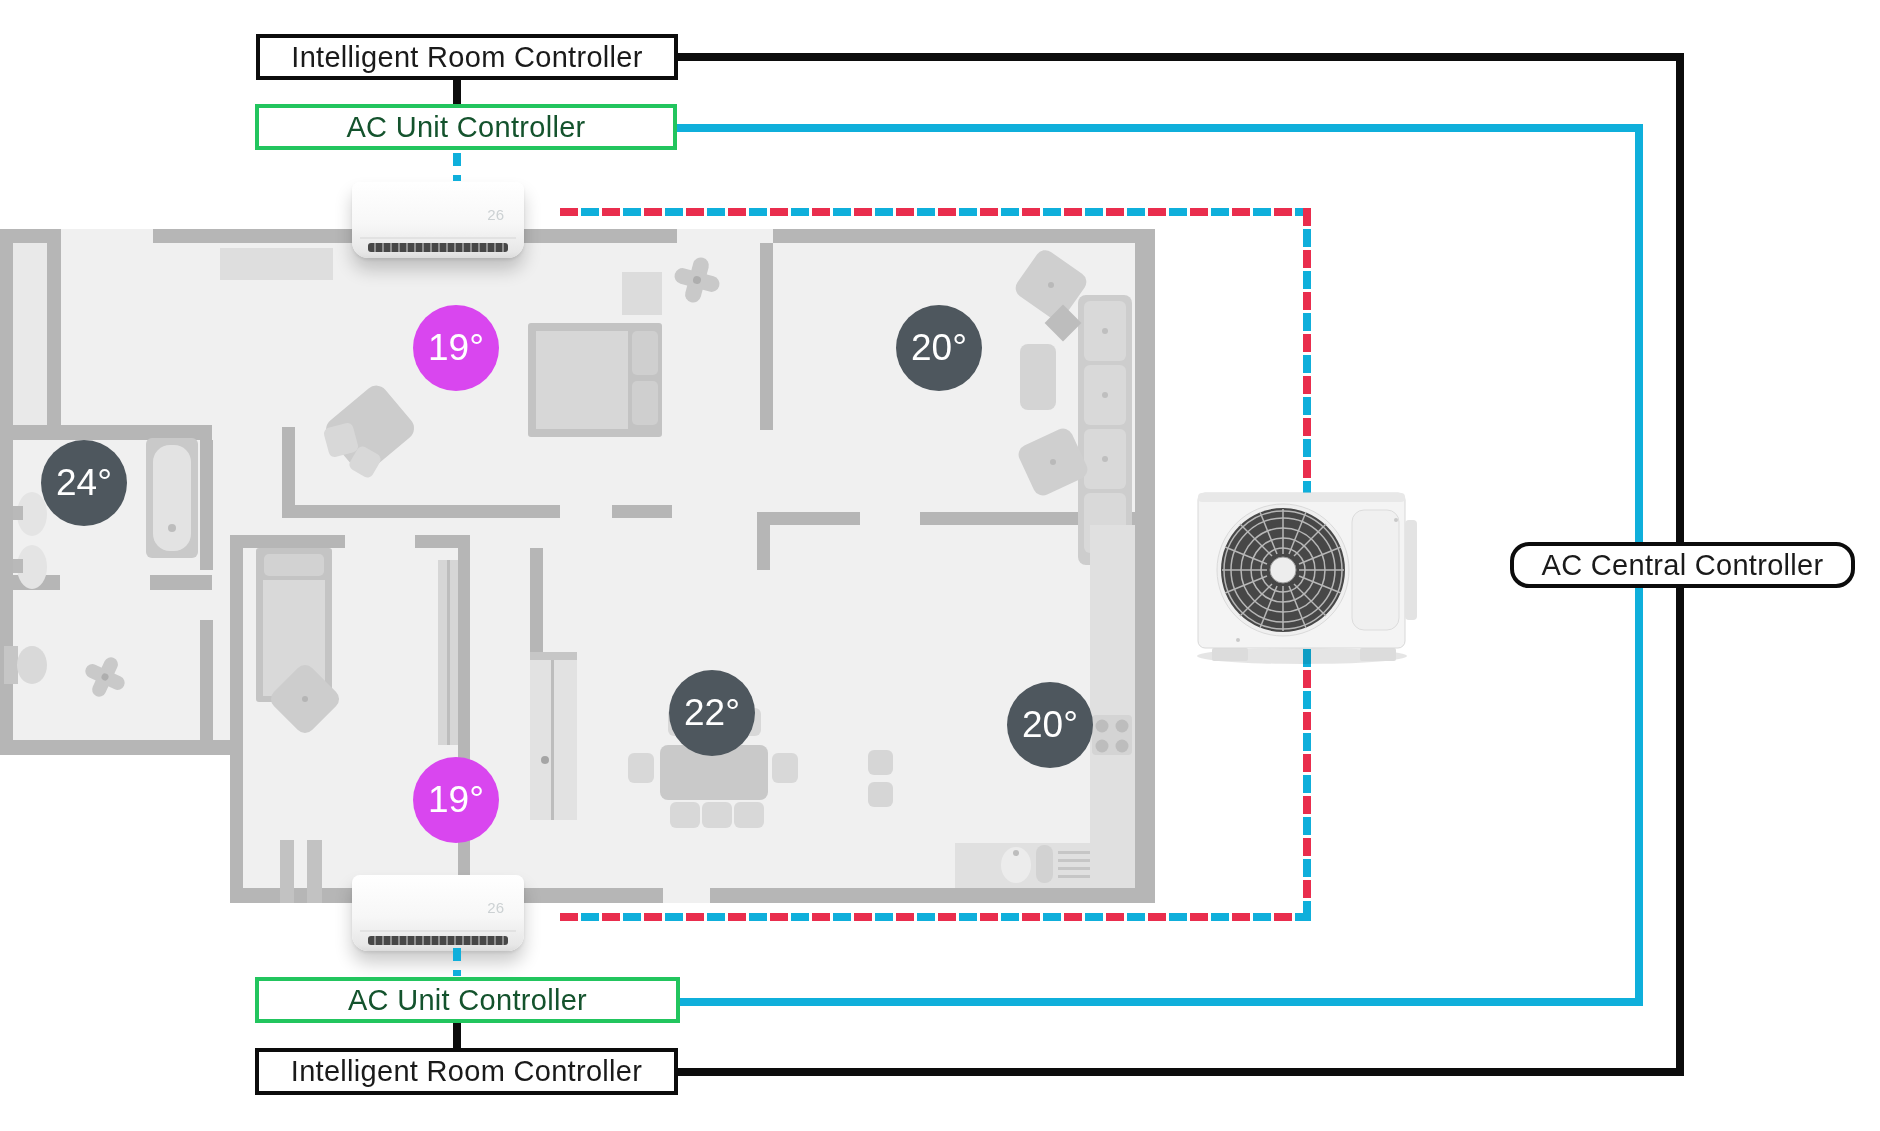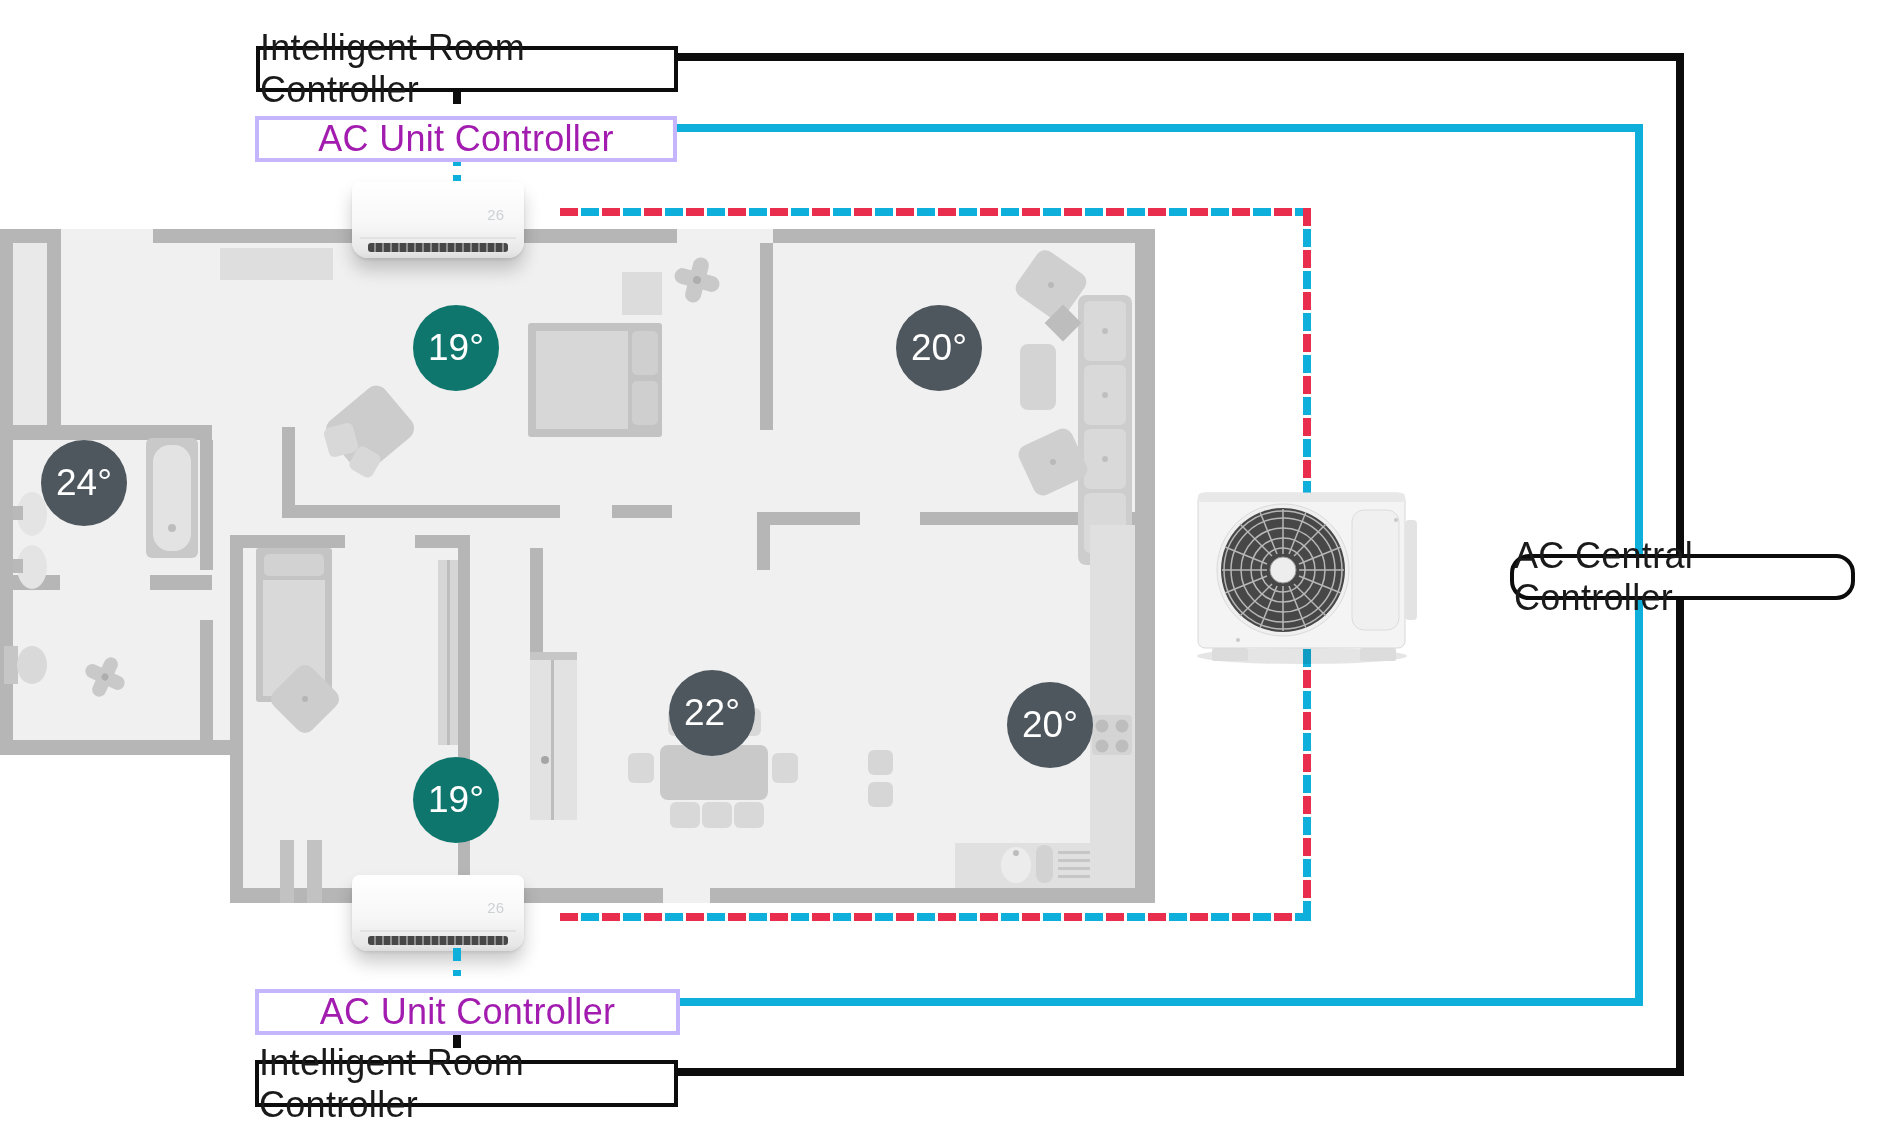--- a/index.html
+++ b/index.html
@@ -14,28 +14,28 @@
 
   .dash-cyan-v{position:absolute;width:8px;z-index:4;
     background:repeating-linear-gradient(180deg,#0fafdb 0 13px,transparent 13px 22px);}
 
   .pipe{position:absolute;z-index:2;}
   .pipe.h{height:8px;background:repeating-linear-gradient(90deg,#e92d4d 0 18px,transparent 18px 21px,#0fafdb 21px 39px,transparent 39px 42px);}
   .pipe.v{width:8px;background:repeating-linear-gradient(180deg,#e92d4d 0 18px,transparent 18px 21px,#0fafdb 21px 39px,transparent 39px 42px);}
 
   
   .label-box{position:absolute;background:#fff;display:flex;align-items:center;justify-content:center;
-    font-size:36px;letter-spacing:.3px;z-index:5;box-sizing:border-box;margin-top:12px;}
+    font-size:29px;letter-spacing:.3px;z-index:5;box-sizing:border-box;}
   .label-box.dark{border:4px solid #0c0c0c;color:#1a1a1a;}
-  .label-box.cyan{border:4px solid #c4b5fd;color:#a21caf;}
+  .label-box.cyan{border:4px solid #22c55e;color:#14532d;}
 
   
   .badge{position:absolute;width:86px;height:86px;border-radius:50%;display:flex;align-items:center;
     justify-content:center;color:#fff;font-size:37px;z-index:6;}
-  .badge.cool{background:#0f766e;}
+  .badge.cool{background:#d946ef;}
   .badge.dark{background:#4e575e;}
 
   
   .indoor-unit{position:absolute;width:172px;height:76px;z-index:3;
     background:linear-gradient(180deg,#ffffff 0%,#f7f7f7 55%,#e7e7e7 92%,#dcdcdc 100%);
     border-radius:8px 8px 16px 16px;
     box-shadow:0 12px 18px rgba(0,0,0,.20),0 2px 3px rgba(0,0,0,.08);}
   .indoor-unit .vent{position:absolute;left:16px;right:16px;bottom:6px;height:9px;border-radius:3px;
     background:repeating-linear-gradient(90deg,#474747 0 6px,#8f8f8f 6px 8px);}
   .indoor-unit .seam{position:absolute;left:8px;right:8px;bottom:19px;height:2px;background:#e2e2e2;}

